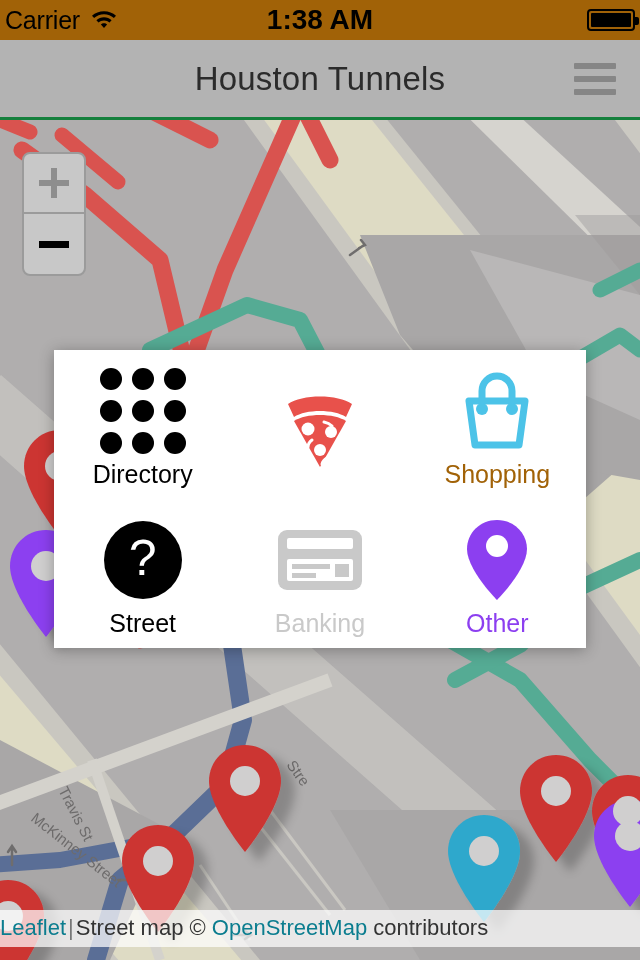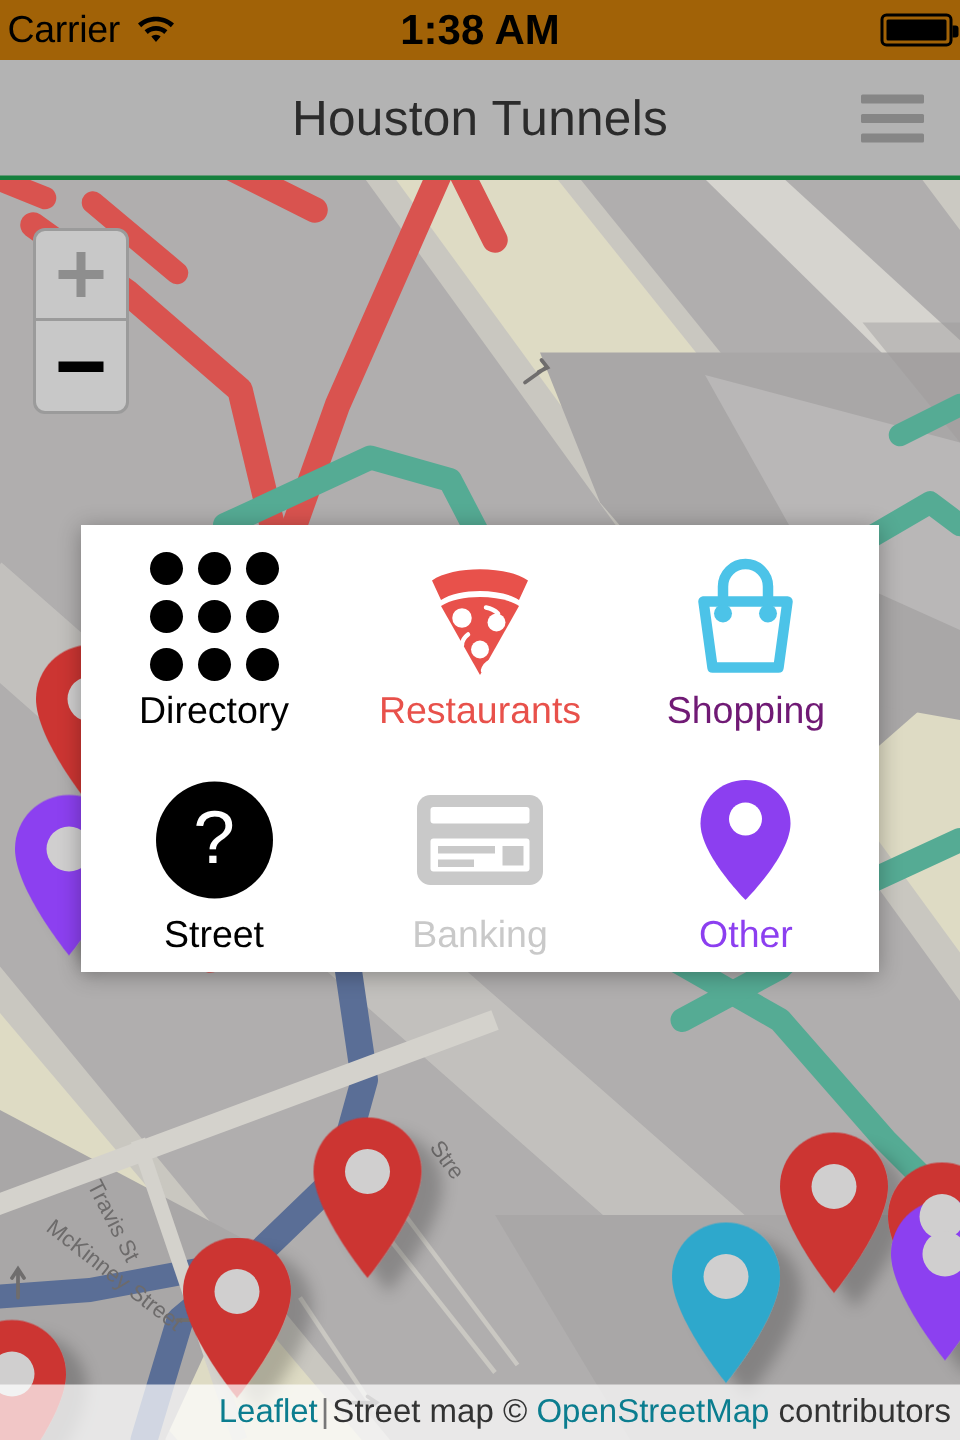--- a/index.html
+++ b/index.html
@@ -107,23 +107,23 @@
   }
   .zi-glyph::before, .zi-glyph::after {
     content:""; position:absolute; background:#8e8e8e;
   }
   .zi-glyph::before { left: 0; top: 12px; width: 30px; height: 6px; }
   .zi-glyph::after { left: 12px; top: 0; width: 6px; height: 30px; }
   .zo-glyph { width: 30px; height: 7px; background: #000; }
 
   
   .attrib {
-    position: absolute; left: 0; right: 0; bottom: 0;
+    position: absolute; left: 0; right: 0; bottom: 13px;
     background: rgba(255,255,255,0.72);
-    text-align: right;
+    text-align: left;
     font-size: 22px;
     color: #333;
     padding: 5px 6px 6px 0;
     box-sizing: border-box;
     z-index: 35;
     white-space: nowrap;
   }
   .attrib a { color: #0b7d8f; text-decoration: none; }
   .attrib .sep { color: #777; padding: 0 2px; }
 
@@ -400,33 +400,32 @@
             <path d="M6 16 C20 6, 56 6, 70 16 L64 29 C52 21, 24 21, 12 29 Z" fill="#e8514b"></path>
             <path d="M12 33 C24 25, 52 25, 64 33 L38 79 Z" fill="#e8514b"></path>
             <circle cx="26" cy="41" r="6.5" fill="#fff"></circle>
             <circle cx="49" cy="44" r="6" fill="#fff"></circle>
             <circle cx="38" cy="62" r="6" fill="#fff"></circle>
             <path d="M42 34 q5 1 8 4" stroke="#fff" stroke-width="3" fill="none" stroke-linecap="round"></path>
             <path d="M30 52 q-4 3 -4 7" stroke="#fff" stroke-width="3" fill="none" stroke-linecap="round"></path>
             <path d="M45 70 q-4 2 -5 6" stroke="#fff" stroke-width="3" fill="none" stroke-linecap="round"></path>
           </svg>
         </div>
-        <div class="tile-label" style="color:#e8514b">Restaurants</div>
       </div>
 
       <div class="tile">
         <div class="icon-wrap">
           <svg width="84" height="80" viewBox="0 0 84 80">
             <path d="M27 30 V20 a15 15 0 0 1 30 0 V30" stroke="#4cc3e8" stroke-width="7" fill="none"></path>
             <path d="M14 30 H70 L64 74 H20 Z" stroke="#4cc3e8" stroke-width="7" fill="none" stroke-linejoin="round"></path>
             <circle cx="27" cy="38" r="6" fill="#4cc3e8"></circle>
             <circle cx="57" cy="38" r="6" fill="#4cc3e8"></circle>
           </svg>
         </div>
-        <div class="tile-label" style="color:#701a75">Shopping</div>
+        <div class="tile-label" style="color:#a16207">Shopping</div>
       </div>
 
     </div>
 
     <div class="modal-row">
 
       <div class="tile">
         <div class="icon-wrap">
           <div class="about-circle">?</div>
         </div>

